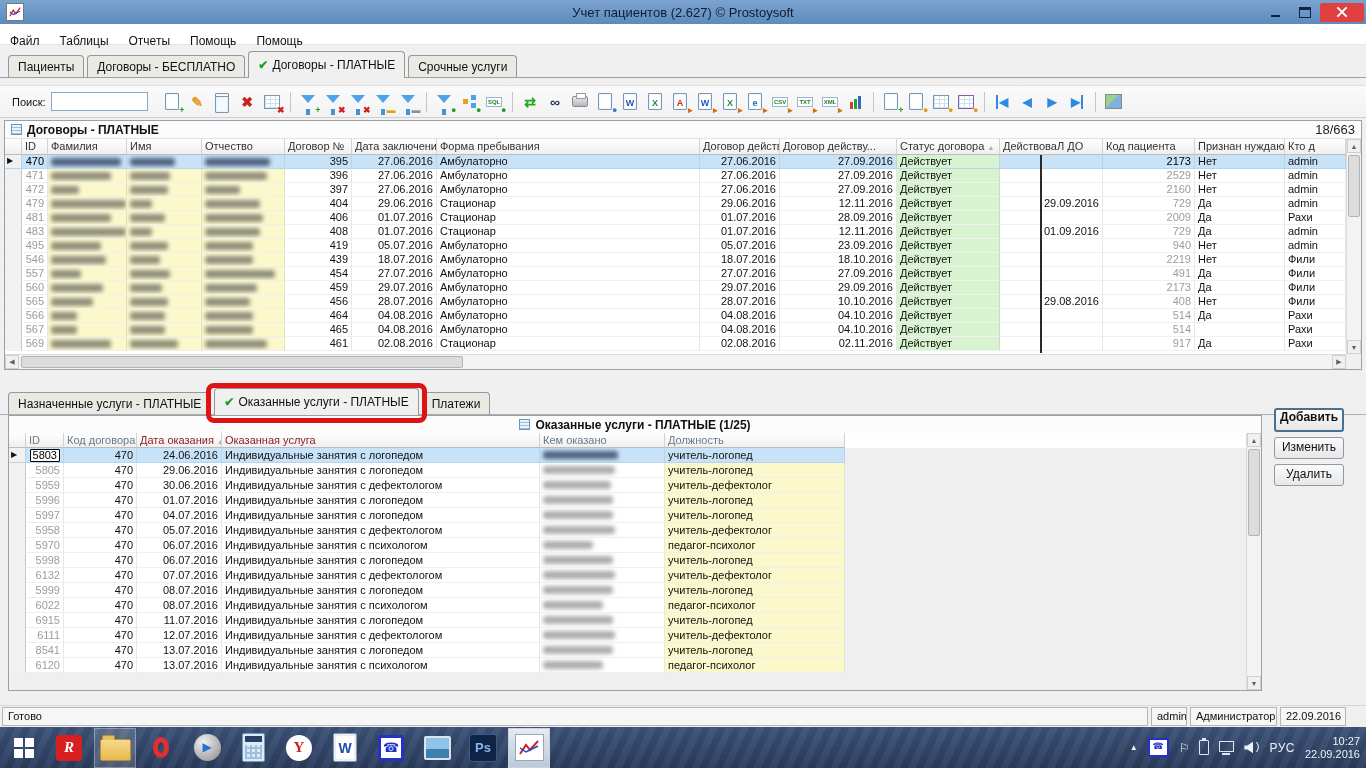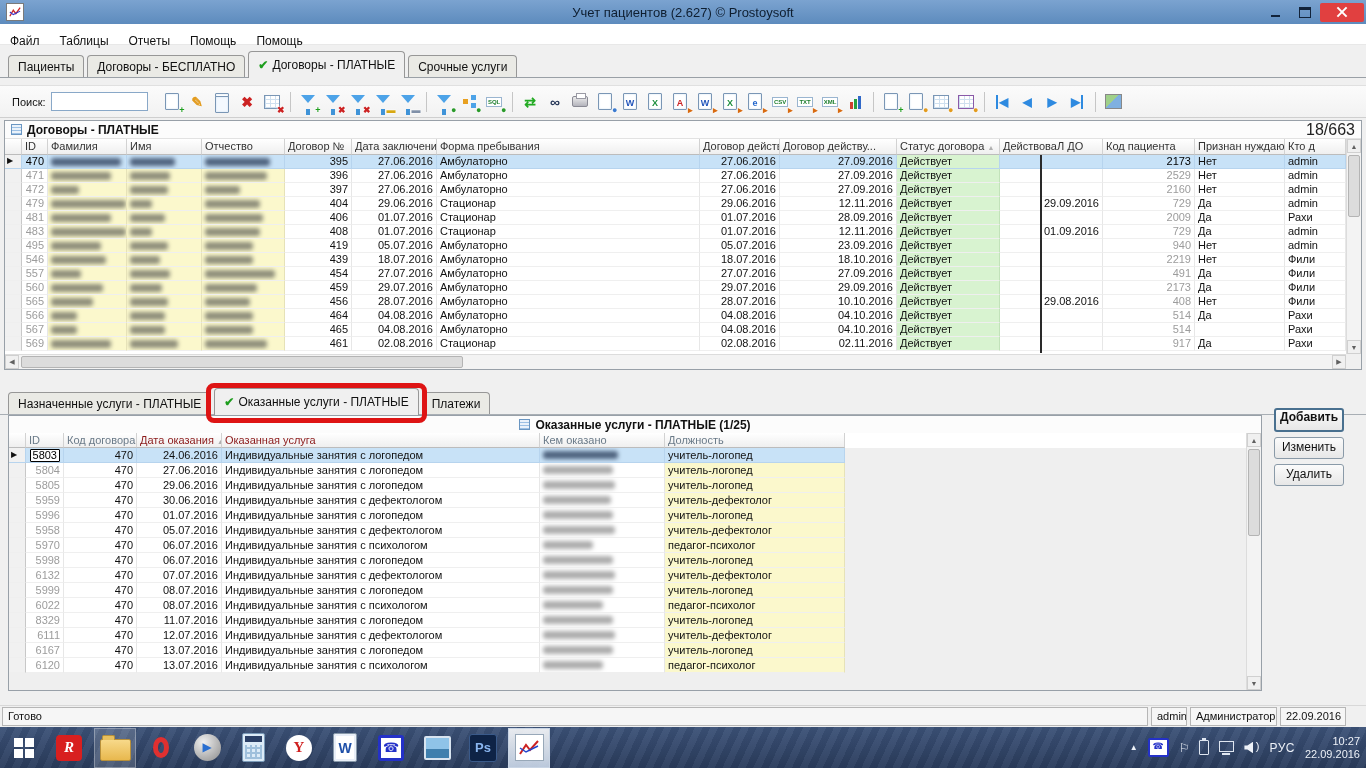--- a/index.html
+++ b/index.html
@@ -84,21 +84,21 @@
     line-height:9px;text-shadow:0 0 2px #fff,0 0 2px #fff;}
 
   
   .panel{position:absolute;background:#fff;border:1px solid #98a0a8;box-sizing:border-box;}
   #mainpanel{top:120px;left:4px;width:1358px;height:250px;}
   #botpanel{top:415px;left:8px;width:1254px;height:276px;background:#efefef;}
   .pcaption{position:absolute;top:0;left:0;right:0;height:18px;display:flex;align-items:center;
     gap:5px;padding:0 6px;background:#fcfcfc;border-bottom:1px solid #e2e2e2;
     font-weight:bold;font-size:12px;box-sizing:border-box;}
   .pcaption.center{justify-content:center;}
-  .pcounter{margin-left:auto;font-weight:normal;font-size:16px;color:#222;}
+  .pcounter{margin-left:auto;font-weight:normal;font-size:13px;color:#222;}
   .gico{width:9px;height:9px;background:#cfe2f2;border:1px solid #6a96c2;display:inline-block;
     background-image:repeating-linear-gradient(180deg,#eaf2fa 0 2px,#9cc0e4 2px 3px);}
   .ghead{position:absolute;left:0;white-space:nowrap;font-size:11px;}
   #mainpanel .ghead{top:18px;height:16px;}
   #botpanel .ghead{top:17px;height:15px;background:#fff;right:0;}
   .hc{display:inline-block;height:16px;line-height:15px;box-sizing:border-box;padding:0 3px;
     overflow:hidden;white-space:nowrap;color:#333;vertical-align:top;
     background:linear-gradient(#ffffff,#efefef);border-right:1px solid #d2d2d2;border-bottom:1px solid #bcbcbc;cursor:pointer;}
   #botpanel .hc{height:15px;line-height:14px;}
   .sort{font-size:7px;color:#b0b0b0;}
@@ -484,33 +484,33 @@
     </div>
 
   <div class="panel" id="botpanel">
     <div class="pcaption center">
       <span class="gico"></span>
       <span>Оказанные услуги - ПЛАТНЫЕ (1/25)</span>
     </div>
     <div class="ghead"><div class="hc v0"></div><div class="hc v1" style="color: rgb(106, 122, 136);">ID</div><div class="hc v2" style="color: rgb(106, 122, 136);">Код договора</div><div class="hc v3" style="color: rgb(139, 26, 26);">Дата оказания <span class="sort">▲</span></div><div class="hc v4" style="color: rgb(139, 26, 26);">Оказанная услуга</div><div class="hc v5" style="color: rgb(106, 122, 136);">Кем оказано</div><div class="hc v6" style="color: rgb(106, 122, 136);">Должность</div></div>
     <div class="grows">
         <div class="srow sel"><div class="c v0 cm">▶</div><div class="c v1 num gid cur"><span class="focus">5803</span></div><div class="c v2 num">470</div><div class="c v3 num">24.06.2016</div><div class="c v4">Индивидуальные занятия с логопедом</div><div class="c v5"><span class="blob p" style="width:75px"></span></div><div class="c v6 yc2">учитель-логопед</div></div>
-        <div class="srow"><div class="c v0 cm"></div><div class="c v1 num gid">5804</div><div class="c v2 num">470</div><div class="c v3 num">27.06.2016</div><div class="c v4">Индивидуальные занятия с логопедом</div><div class="c v5"><span class="blob p" style="width:70px"></span></div><div class="c v6 yc2">учитель-логопед</div></div>
         <div class="srow"><div class="c v0 cm"></div><div class="c v1 num gid">5805</div><div class="c v2 num">470</div><div class="c v3 num">29.06.2016</div><div class="c v4">Индивидуальные занятия с логопедом</div><div class="c v5"><span class="blob p" style="width:72px"></span></div><div class="c v6 yc2">учитель-логопед</div></div>
         <div class="srow"><div class="c v0 cm"></div><div class="c v1 num gid">5959</div><div class="c v2 num">470</div><div class="c v3 num">30.06.2016</div><div class="c v4">Индивидуальные занятия с дефектологом</div><div class="c v5"><span class="blob p" style="width:68px"></span></div><div class="c v6 yc2">учитель-дефектолог</div></div>
         <div class="srow"><div class="c v0 cm"></div><div class="c v1 num gid">5996</div><div class="c v2 num">470</div><div class="c v3 num">01.07.2016</div><div class="c v4">Индивидуальные занятия с логопедом</div><div class="c v5"><span class="blob p" style="width:70px"></span></div><div class="c v6 yc2">учитель-логопед</div></div>
+        <div class="srow"><div class="c v0 cm"></div><div class="c v1 num gid">5997</div><div class="c v2 num">470</div><div class="c v3 num">04.07.2016</div><div class="c v4">Индивидуальные занятия с логопедом</div><div class="c v5"><span class="blob p" style="width:70px"></span></div><div class="c v6 yc2">учитель-логопед</div></div>
         <div class="srow"><div class="c v0 cm"></div><div class="c v1 num gid">5958</div><div class="c v2 num">470</div><div class="c v3 num">05.07.2016</div><div class="c v4">Индивидуальные занятия с дефектологом</div><div class="c v5"><span class="blob p" style="width:72px"></span></div><div class="c v6 yc2">учитель-дефектолог</div></div>
         <div class="srow"><div class="c v0 cm"></div><div class="c v1 num gid">5970</div><div class="c v2 num">470</div><div class="c v3 num">06.07.2016</div><div class="c v4">Индивидуальные занятия с психологом</div><div class="c v5"><span class="blob p" style="width:50px"></span></div><div class="c v6 yc2">педагог-психолог</div></div>
         <div class="srow"><div class="c v0 cm"></div><div class="c v1 num gid">5998</div><div class="c v2 num">470</div><div class="c v3 num">06.07.2016</div><div class="c v4">Индивидуальные занятия с логопедом</div><div class="c v5"><span class="blob p" style="width:70px"></span></div><div class="c v6 yc2">учитель-логопед</div></div>
         <div class="srow"><div class="c v0 cm"></div><div class="c v1 num gid">6132</div><div class="c v2 num">470</div><div class="c v3 num">07.07.2016</div><div class="c v4">Индивидуальные занятия с дефектологом</div><div class="c v5"><span class="blob p" style="width:72px"></span></div><div class="c v6 yc2">учитель-дефектолог</div></div>
         <div class="srow"><div class="c v0 cm"></div><div class="c v1 num gid">5999</div><div class="c v2 num">470</div><div class="c v3 num">08.07.2016</div><div class="c v4">Индивидуальные занятия с логопедом</div><div class="c v5"><span class="blob p" style="width:70px"></span></div><div class="c v6 yc2">учитель-логопед</div></div>
         <div class="srow"><div class="c v0 cm"></div><div class="c v1 num gid">6022</div><div class="c v2 num">470</div><div class="c v3 num">08.07.2016</div><div class="c v4">Индивидуальные занятия с психологом</div><div class="c v5"><span class="blob p" style="width:60px"></span></div><div class="c v6 yc2">педагог-психолог</div></div>
-        <div class="srow"><div class="c v0 cm"></div><div class="c v1 num gid">8329</div><div class="c v2 num">470</div><div class="c v3 num">11.07.2016</div><div class="c v4">Индивидуальные занятия с логопедом</div><div class="c v5"><span class="blob p" style="width:70px"></span></div><div class="c v6 yc2">учитель-логопед</div></div>
+        <div class="srow"><div class="c v0 cm"></div><div class="c v1 num gid">6915</div><div class="c v2 num">470</div><div class="c v3 num">11.07.2016</div><div class="c v4">Индивидуальные занятия с логопедом</div><div class="c v5"><span class="blob p" style="width:70px"></span></div><div class="c v6 yc2">учитель-логопед</div></div>
         <div class="srow"><div class="c v0 cm"></div><div class="c v1 num gid">6111</div><div class="c v2 num">470</div><div class="c v3 num">12.07.2016</div><div class="c v4">Индивидуальные занятия с дефектологом</div><div class="c v5"><span class="blob p" style="width:72px"></span></div><div class="c v6 yc2">учитель-дефектолог</div></div>
-        <div class="srow"><div class="c v0 cm"></div><div class="c v1 num gid">6167</div><div class="c v2 num">470</div><div class="c v3 num">13.07.2016</div><div class="c v4">Индивидуальные занятия с логопедом</div><div class="c v5"><span class="blob p" style="width:70px"></span></div><div class="c v6 yc2">учитель-логопед</div></div>
+        <div class="srow"><div class="c v0 cm"></div><div class="c v1 num gid">8541</div><div class="c v2 num">470</div><div class="c v3 num">13.07.2016</div><div class="c v4">Индивидуальные занятия с логопедом</div><div class="c v5"><span class="blob p" style="width:70px"></span></div><div class="c v6 yc2">учитель-логопед</div></div>
         <div class="srow"><div class="c v0 cm"></div><div class="c v1 num gid">6120</div><div class="c v2 num">470</div><div class="c v3 num">13.07.2016</div><div class="c v4">Индивидуальные занятия с психологом</div><div class="c v5"><span class="blob p" style="width:60px"></span></div><div class="c v6 yc2">педагог-психолог</div></div>
       </div>
     <div class="vscroll">
       <span class="sarrow">▲</span>
       <span class="vtrack">
           <span class="vthumb" style="top:2px;height:85px"></span>
         </span>
       <span class="sarrow">▼</span>
     </div>
   </div>

